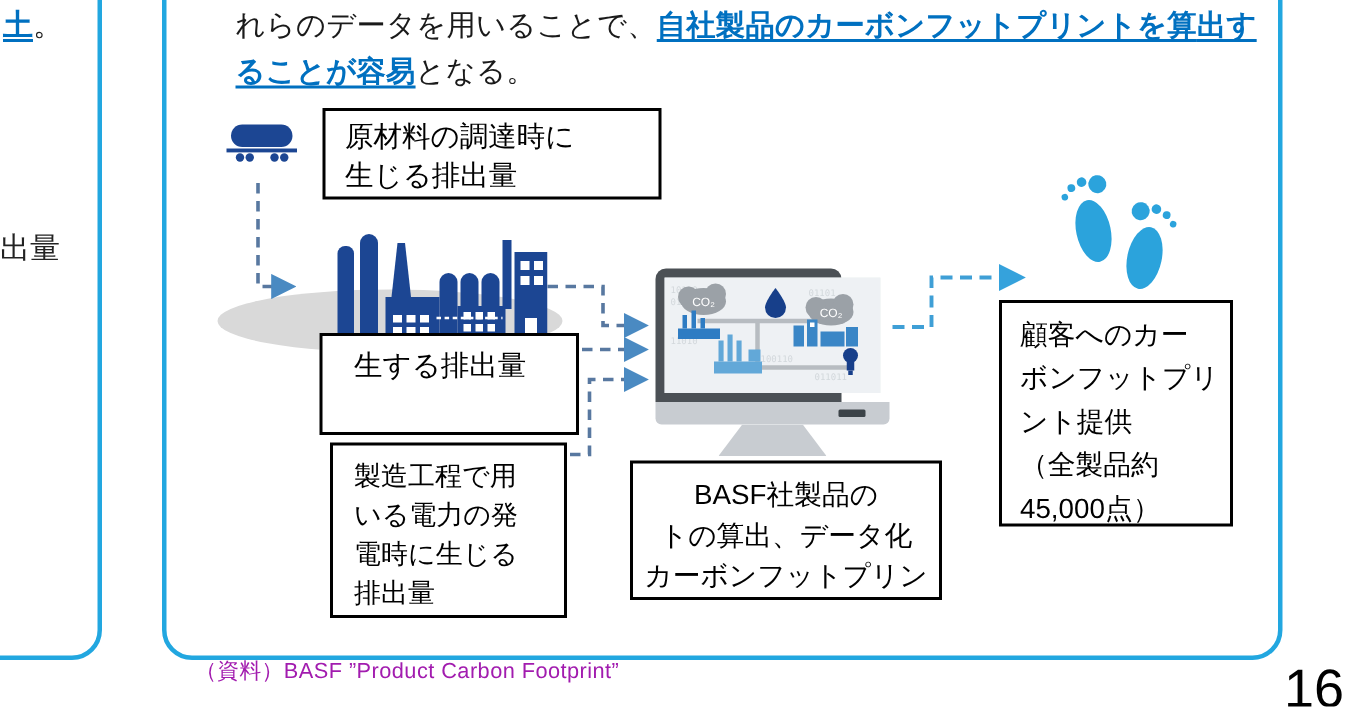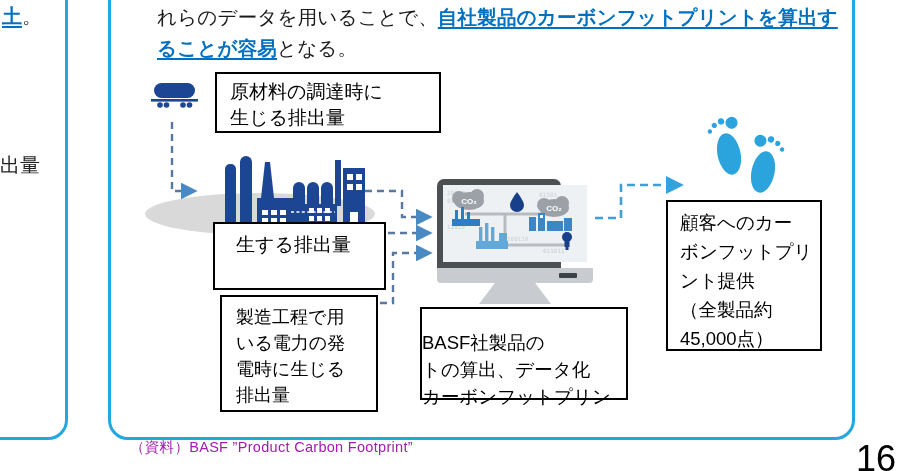--- a/index.html
+++ b/index.html
@@ -37,29 +37,29 @@
   .icon{position:absolute;}
 
   .box{
     position:absolute;box-sizing:border-box;background:#ffffff;
     border:2px solid #000;color:#000;
   }
   .box div{white-space:nowrap;}
   .box-raw{left:215px;top:72px;width:226px;height:61px;padding:5px 0 0 13px;font-size:19px;line-height:26px;}
   .box-mfg{left:213px;top:222px;width:173px;height:68px;padding:7px 0 0 21px;font-size:19px;line-height:27px;}
   .box-elec{left:220px;top:295px;width:158px;height:117px;padding:7px 0 0 14px;font-size:18px;line-height:26px;}
-  .box-basf{left:420px;top:307px;width:208px;height:93px;padding-top:20px;font-size:18.5px;line-height:27px;}
+  .box-basf{left:420px;top:307px;width:208px;height:93px;padding-top:7px;font-size:18.5px;line-height:27px;text-align:center;}
   .box-cust{left:666px;top:200px;width:156px;height:151px;padding:6px 0 0 12px;font-size:18.5px;line-height:29px;}
 
   .connectors{position:absolute;left:0;top:0;pointer-events:none;}
 
   
   .monitor-bezel{
     position:absolute;left:437px;top:179px;width:124px;height:89px;
-    background:#4b5055;border-radius:7px 7px 0 0;box-sizing:border-box;padding:6px;font-weight:bold;
+    background:#4b5055;border-radius:7px 7px 0 0;box-sizing:border-box;padding:6px;
   }
   .monitor-screen{width:144px;height:77px;background:#eef1f4;overflow:hidden;}
   .monitor-chin{
     position:absolute;left:437px;top:268px;width:156px;height:15px;
     background:#c8ccd1;border-radius:0 0 4px 4px;
   }
   .monitor-button{
     position:absolute;right:16px;top:5px;width:18px;height:5px;background:#3c4348;border-radius:1px;
   }
   .monitor-stand{

